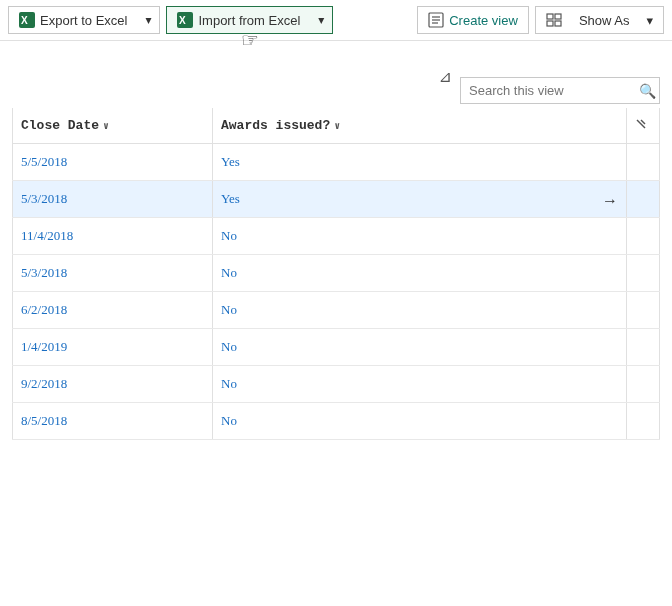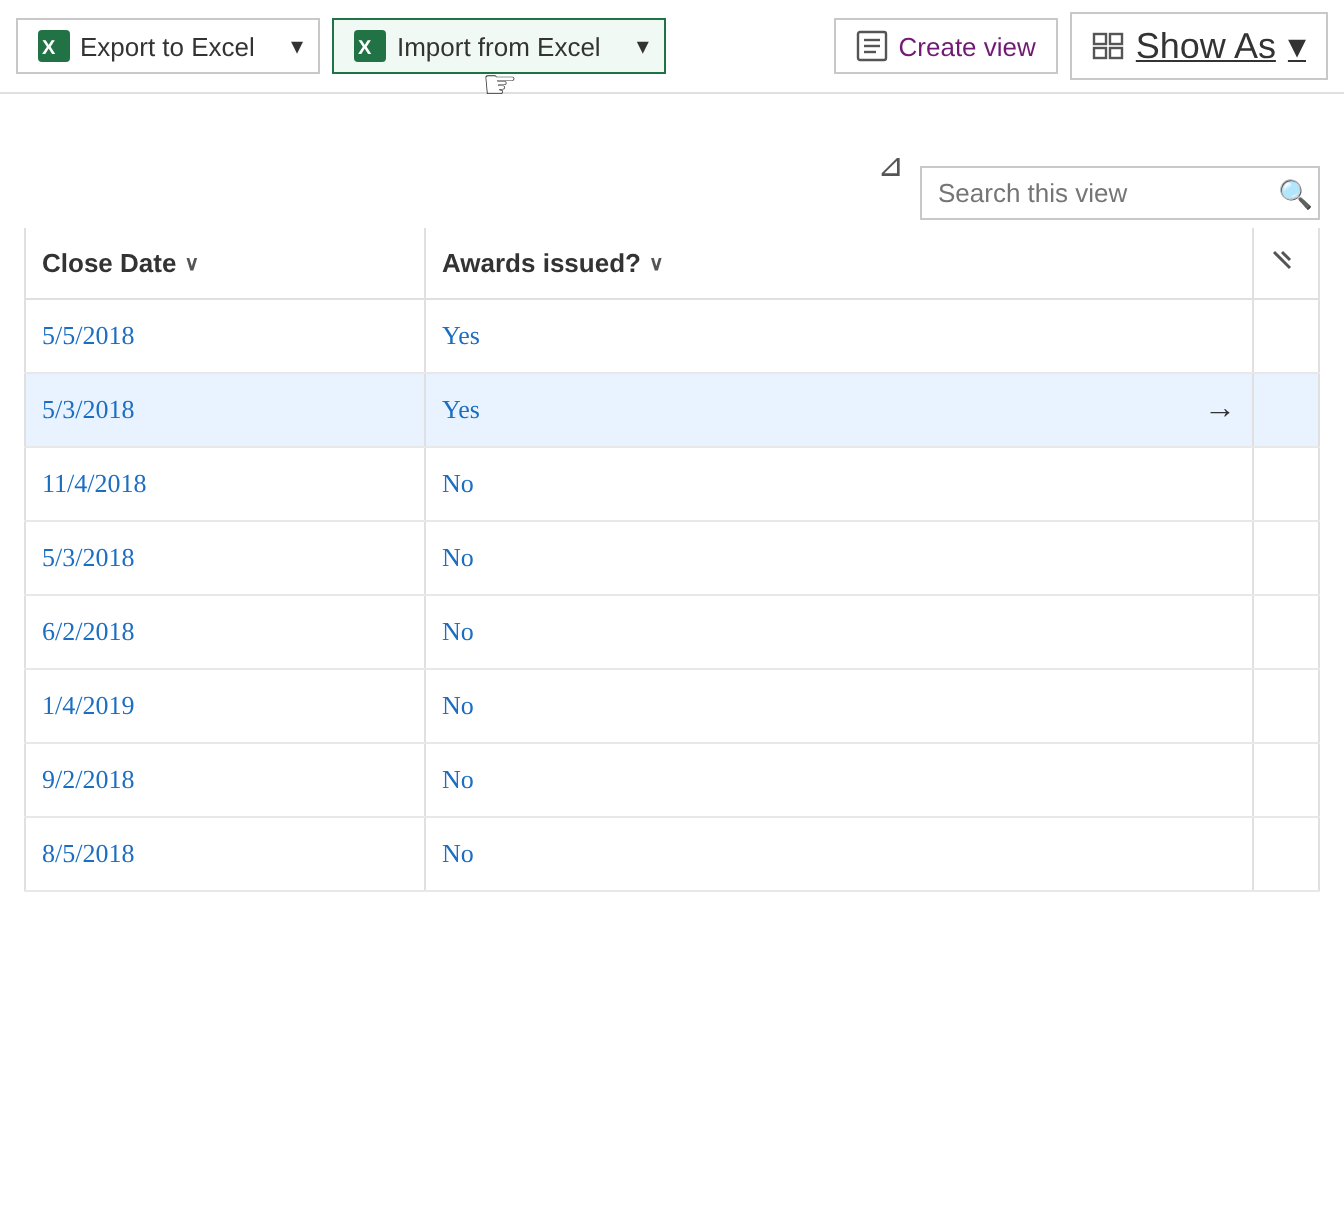--- a/index.html
+++ b/index.html
@@ -52,35 +52,34 @@
 
     .create-view-btn {
       display: flex;
       align-items: center;
       gap: 5px;
       padding: 5px 10px;
       border: 1px solid #c8c8c8;
       background: #fff;
       cursor: pointer;
       font-size: 13px;
-      color: #701a75;
+      color: #0f766e;
       margin-right: 6px;
     }
 
     .show-as-btn {
       display: flex;
       align-items: center;
-      gap: 6px;
+      gap: 17px;
       padding: 5px 10px;
       border: 1px solid #c8c8c8;
       background: #fff;
       cursor: pointer;
-      font-size: 18px;
-      color: #333;
-      text-decoration: underline;
+      font-size: 13px;
+      color: #333;
     }
 
     
     .search-area {
       display: flex;
       align-items: center;
       justify-content: flex-end;
       padding: 8px 12px 4px 12px;
       gap: 8px;
     }
@@ -136,20 +135,21 @@
       user-select: none;
     }
     .data-table th:first-child {
       border-left: 1px solid #e0e0e0;
       width: 200px;
     }
     .data-table th .col-header {
       display: flex;
       align-items: center;
       gap: 4px;
+      font-family: Liberation Mono, monospace;
     }
     .data-table td {
       padding: 10px 12px 10px 8px;
       font-size: 13px;
       color: #1b6ec2;
       border-bottom: 1px solid #e8e8e8;
       border-right: 1px solid #e0e0e0;
       position: relative;
       font-family: Liberation Serif, serif;
     }

